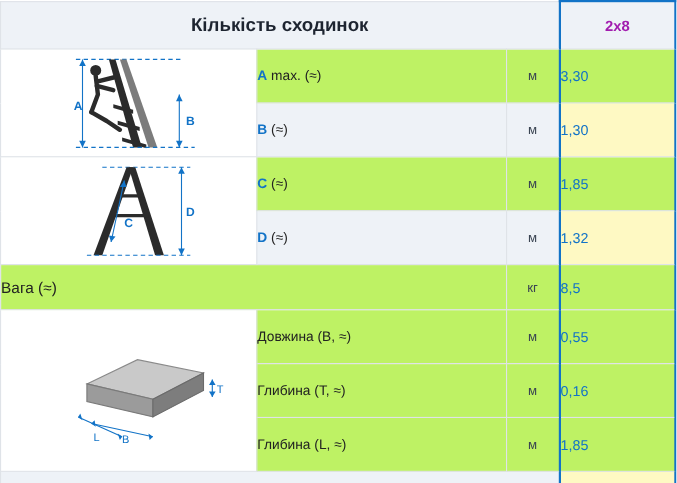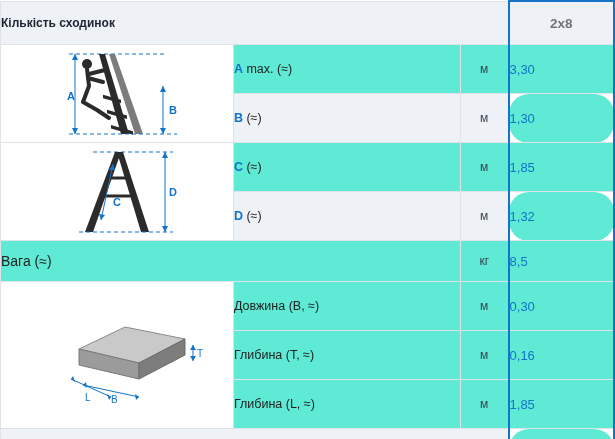--- a/index.html
+++ b/index.html
@@ -23,31 +23,31 @@
   #spec-table td, #spec-table th {
     border: 1px solid #dfe3e8;
     padding: 0;
     vertical-align: middle;
   }
   .hdr-row td {
     background: #eef2f7;
     height: 42px;
   }
   .hdr-title {
-    text-align: left;
-    font-weight: bold;
-    font-size: 12px;
+    text-align: center;
+    font-weight: bold;
+    font-size: 17px;
     color: #1d2430;
     margin-left: 28px;
   }
   .hdr-value {
     text-align: center;
     font-weight: bold;
     font-size: 13.5px;
-    color: #737373;
+    color: #a21caf;
     background: #e2ecf6;
     border-left: 2px solid #1273c7 !important;
     border-right: 2px solid #1273c7 !important;
     border-top: 2px solid #1273c7 !important;
   }
   .col-img   { width: 232px; }
   .col-label { width: 226px; }
   .col-unit  { width: 48px; }
   .col-val   { width: 105px; }
 
@@ -67,22 +67,22 @@
     font-size: 12px;
   }
   .val-cell {
     text-align: left;
     color: #1273c7;
     font-size: 13px;
     border-left: 2px solid #1273c7 !important;
     border-right: 2px solid #1273c7 !important;
   }
   .shade { background: #eef2f7; }
-  .plain { background: #5eead4; }
-  .val-shade { background: #5eead4; border-radius: 20px; }
+  .plain { background: #bef264; }
+  .val-shade { background: #fef9c3; }
 
   .img-cell {
     background: #ffffff;
     text-align: center;
     padding: 4px 0;
   }
   .full-label {
     padding-left: 14px;
     font-size: 14px;
     color: #222;
@@ -228,21 +228,21 @@
         <text x="94" y="98" fill="#1273c7" font-size="10" font-family="Liberation Sans, sans-serif">B</text>
 
         <line x1="54" y1="74" x2="94" y2="92" stroke="#1273c7" stroke-width="1"></line>
         <polygon points="54,74 58,77 56,71" fill="#1273c7"></polygon>
         <polygon points="94,92 90,89 92,95" fill="#1273c7"></polygon>
         <text x="68" y="96" fill="#1273c7" font-size="10" font-family="Liberation Sans, sans-serif">L</text>
       </svg>
     </td>
     <td class="label-cell plain">Довжина (B, ≈)</td>
     <td class="unit-cell plain">м</td>
-    <td class="val-cell plain">0,30</td>
+    <td class="val-cell plain">0,55</td>
   </tr>
   <tr>
     <td class="label-cell plain">Глибина (T, ≈)</td>
     <td class="unit-cell plain">м</td>
     <td class="val-cell plain">0,16</td>
   </tr>
   <tr>
     <td class="label-cell plain">Глибина (L, ≈)</td>
     <td class="unit-cell plain">м</td>
     <td class="val-cell plain">1,85</td>

